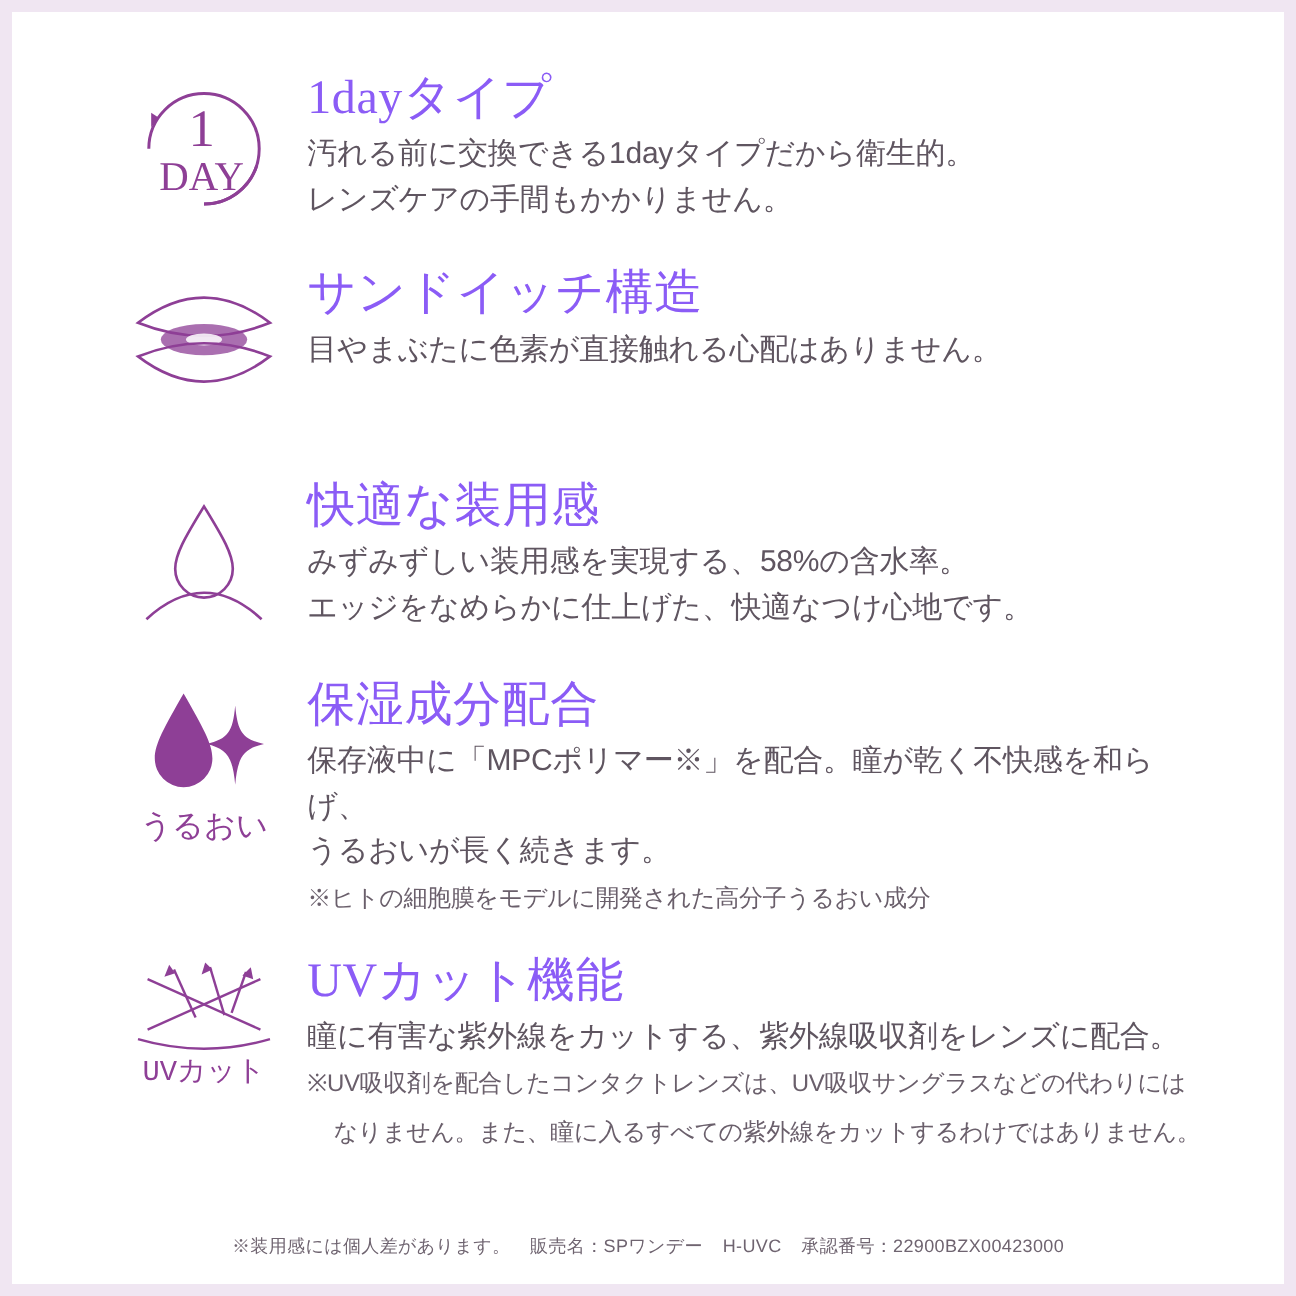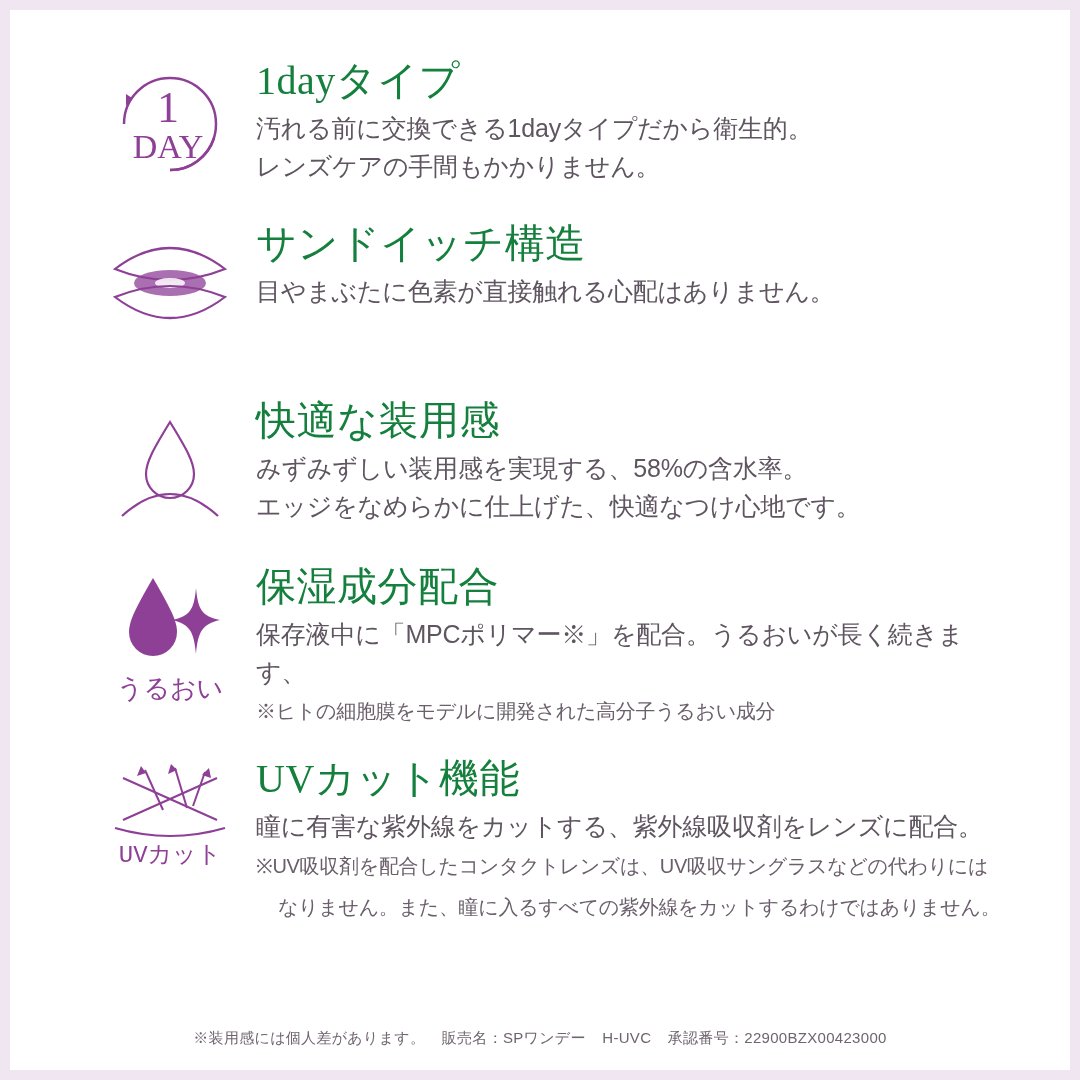--- a/index.html
+++ b/index.html
@@ -44,21 +44,21 @@
     display: flex;
     justify-content: center;
     align-items: flex-start;
     padding-top: 6px;
   }
   .text-col {
     flex: 1;
     padding-left: 6px;
   }
   .f-title {
-    color: #15803d;
+    color: #8b5cf6;
     font-size: 40px;
     line-height: 1.15;
     margin: 0 0 6px 0;
     letter-spacing: 0.5px;
     font-weight: 400;
     font-family: "Liberation Serif", serif;
   }
   .f-body {
     color: #5f5560;
     font-size: 25px;
@@ -177,21 +177,22 @@
               <svg width="125" height="105" viewBox="0 0 125 105">
                 <path d="M45 8 C29 36 21 50 21 62 a24 24 0 0 0 48 0 c0 -12 -8 -26 -24 -54 z" fill="#8e3f96"></path>
                 <path d="M88 18 C90 40 94 46 112 50 C94 54 90 62 88 84 C86 62 82 54 64 50 C82 46 86 40 88 18 z" fill="#8e3f96"></path>
               </svg>
             </div>
             <span class="icon-label">うるおい</span>
           </div>
         </div>
         <div class="text-col">
           <h2 class="f-title">保湿成分配合</h2>
-          <p class="f-body">保存液中に「MPCポリマー※」を配合。うるおいが長く続きます、</p>
+          <p class="f-body">保存液中に「MPCポリマー※」を配合。瞳が乾く不快感を和らげ、</p>
+          <p class="f-body">うるおいが長く続きます。</p>
           <p class="f-note">※ヒトの細胞膜をモデルに開発された高分子うるおい成分</p>
         </div>
       </div>
 
       <div class="feature" id="feat-uv">
         <div class="icon-col">
           <div style="text-align:center">
             <div>
               <svg width="130" height="80" viewBox="0 0 130 80">
                 <path d="M18 58 L112 16" stroke="#8e3f96" stroke-width="2" fill="none"></path>

